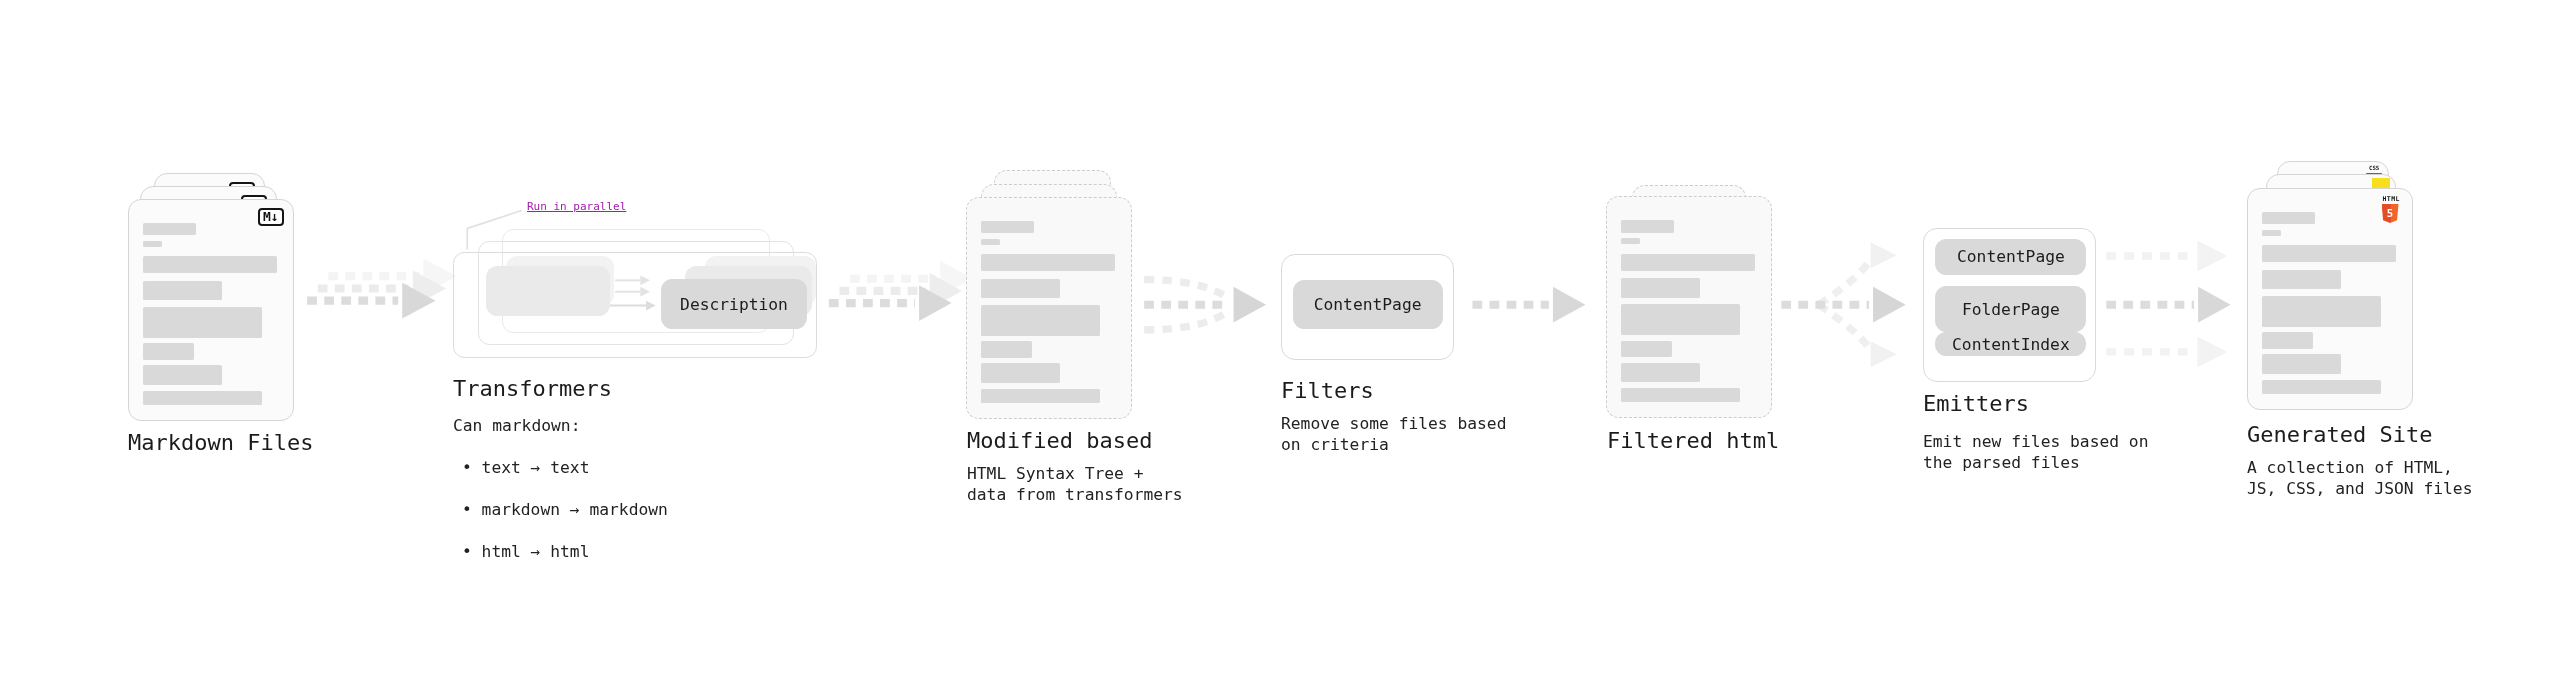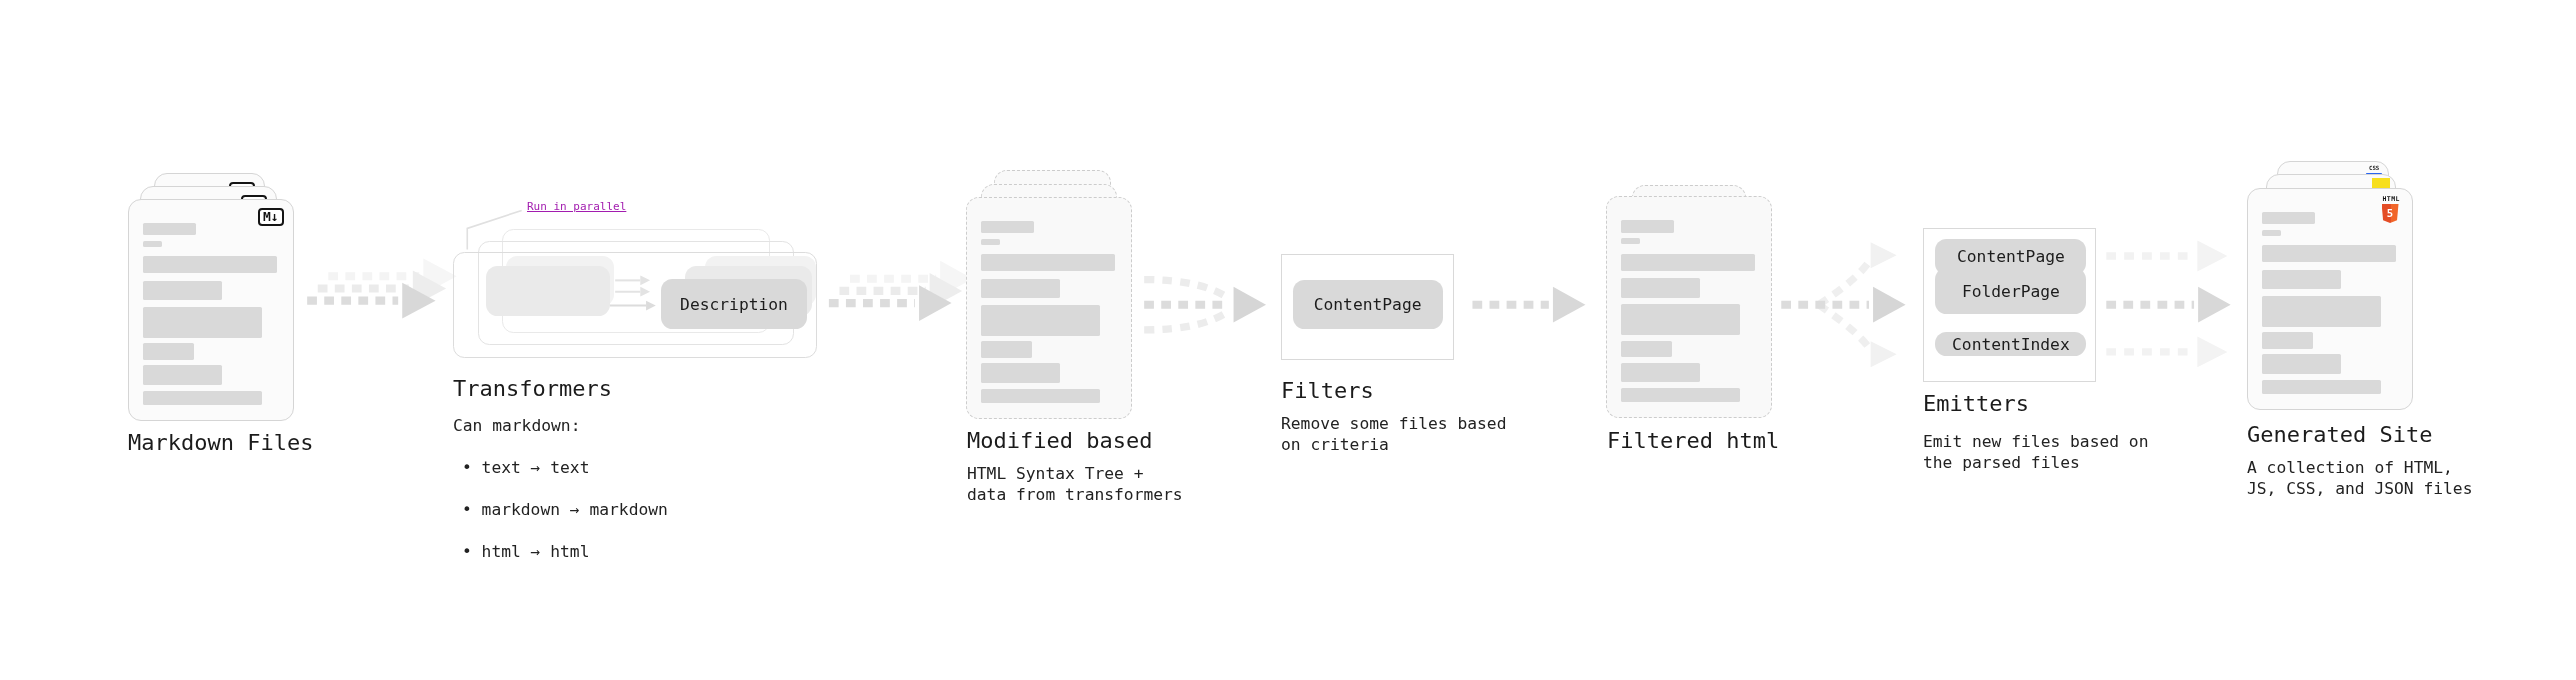--- a/index.html
+++ b/index.html
@@ -54,21 +54,21 @@
   .tbox.back  { border-color:#e9e9e9; }
   .tbox.mid   { border-color:#e3e3e3; }
   .tnode {
     position:absolute; background:#d9d9d9; border-radius:11.4px;
     display:flex; align-items:center; justify-content:center;
     font-size:16.3px; color:#1c1c1c; white-space:nowrap;
   }
   .tnode.g1 { background:#eaeaea; color:transparent; }
   .tnode.g2 { background:#f2f2f2; color:transparent; }
   .panel {
-    position:absolute; background:#ffffff; border:1.6px solid #d9d9d9; border-radius:0; z-index:2;padding-left:40px;
+    position:absolute; background:#ffffff; border:1.6px solid #d9d9d9; border-radius:14px; z-index:2;padding-left:40px;
   }
 
   
   .title { position:absolute; z-index:3; font-size:22px; font-weight:500; color:#1b1b1b; white-space:nowrap; }
   .desc  { position:absolute; z-index:3; font-size:16.3px; line-height:21px; color:#222222; white-space:pre-line; }
   .annotation { position:absolute; z-index:3; font-size:11px; color:#a21caf; white-space:nowrap;text-decoration:underline; }
   ul.cap-list { list-style:none; }
   ul.cap-list li { line-height:21px; }
   ul.cap-list li::before { content:"• "; }
 </style>
@@ -231,21 +231,21 @@
         <div class="bar b6"></div>
         <div class="bar b7"></div>
         <div class="bar b8"></div>
       </div>
     </div>
   </div>
   <div class="title" style="left:1607px;top:428px">Filtered html</div>
 
   <div class="panel" style="left:1923px;top:228px;width:173px;height:154px">
     <div class="tnode" style="left:11.4px;top:9.8px;width:151px;height:36px;font-size:16.3px">ContentPage</div>
-    <div class="tnode" style="left:11.4px;top:39px;width:151px;height:46px;font-size:16.3px">FolderPage</div>
+    <div class="tnode" style="left:11.4px;top:57px;width:151px;height:46px;font-size:16.3px">FolderPage</div>
     <div class="tnode" style="left:11.4px;top:103px;width:151px;height:24px;font-size:16.3px">ContentIndex</div>
   </div>
   <div class="title" style="left:1923px;top:391px">Emitters</div>
   <div class="desc" style="left:1923px;top:431px">Emit new files based on
 the parsed files</div>
 
   <div class="stack" style="left:2247px;top:161px;width:171px;height:252px">
     <div class="file-card" style="left:30px;top:0;width:112px">
       <div class="css-badge">
         <span class="t">CSS</span>

